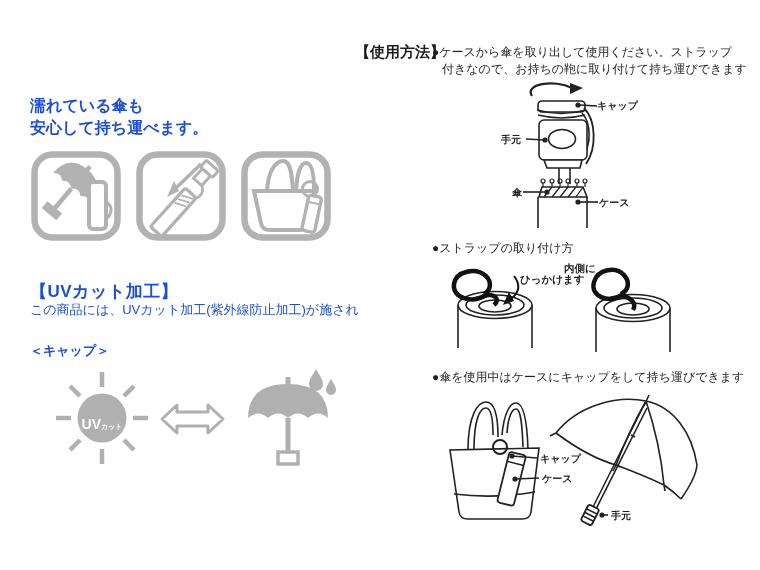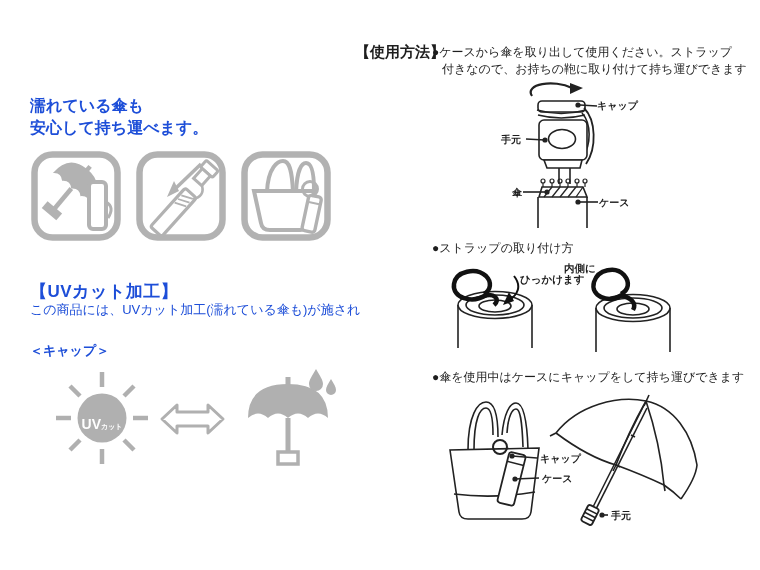--- a/index.html
+++ b/index.html
@@ -65,21 +65,21 @@
   <circle cx="70" cy="39" r="7.5" fill="none" stroke="#b2b2b2" stroke-width="3"></circle>
   <g transform="rotate(12 73 60)">
     <rect x="66" y="46" width="13" height="36" rx="3" fill="#fff" stroke="#b2b2b2" stroke-width="3.4"></rect>
     <line x1="66" y1="53" x2="79" y2="53" stroke="#b2b2b2" stroke-width="2"></line>
   </g>
 </svg>
 
 <div class="abs gray uv-title" style="left:30px;top:268px;margin-top:12px;">【UVカット加工】</div>
 
 <div class="abs gray uv-body" style="left:30px;top:302px;">
-  <div>この商品には、UVカット加工(濡れている傘も)が施され</div>
+  <div>この商品には、UVカット加工(紫外線防止加工)が施され</div>
 </div>
 
 <div class="abs gray uv-note" style="left:30px;top:342px;">＜キャップ＞</div>
 
 <svg style="left:50px;top:368px;" width="104" height="104" viewBox="0 0 104 104">
   <g stroke="#b0b0b0" stroke-width="4.5">
     <line x1="83" y1="50" x2="98" y2="50"></line>
     <line x1="74" y1="72" x2="84" y2="82"></line>
     <line x1="52" y1="81" x2="52" y2="96"></line>
     <line x1="30" y1="72" x2="20" y2="82"></line>

